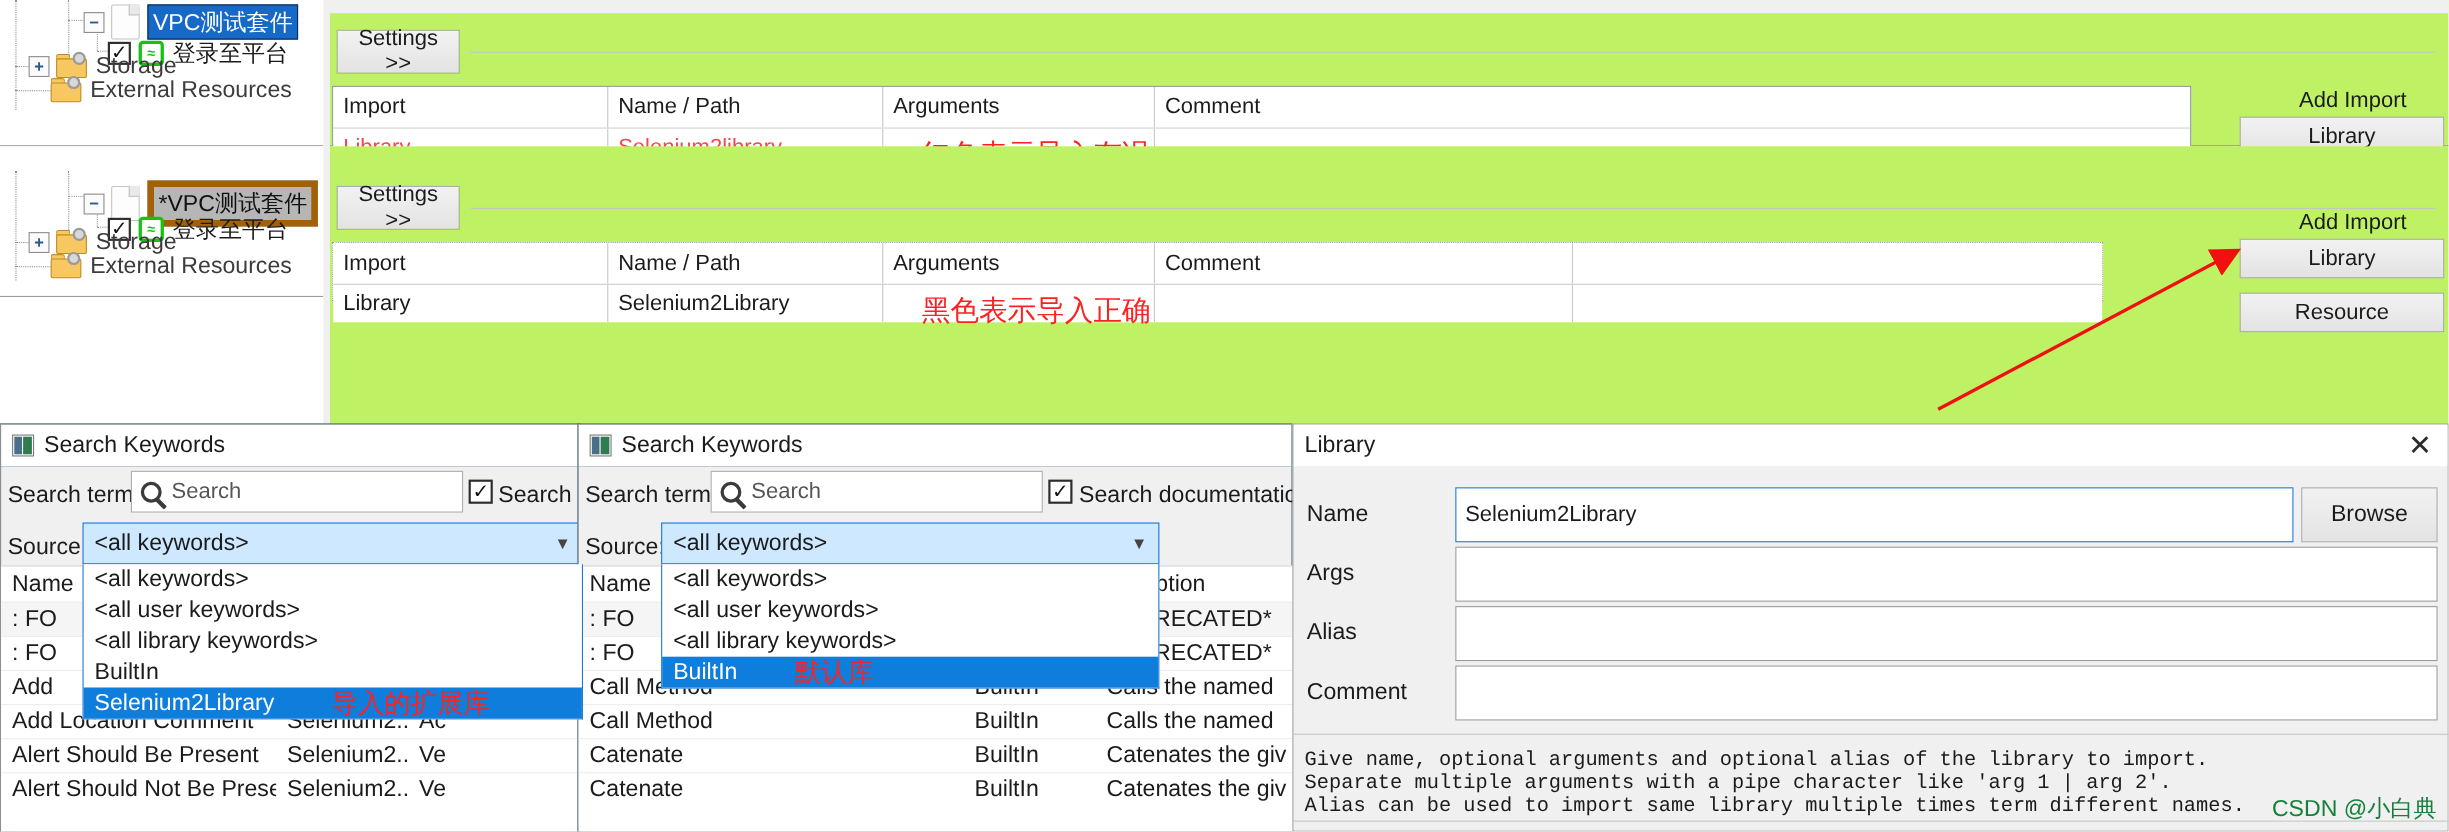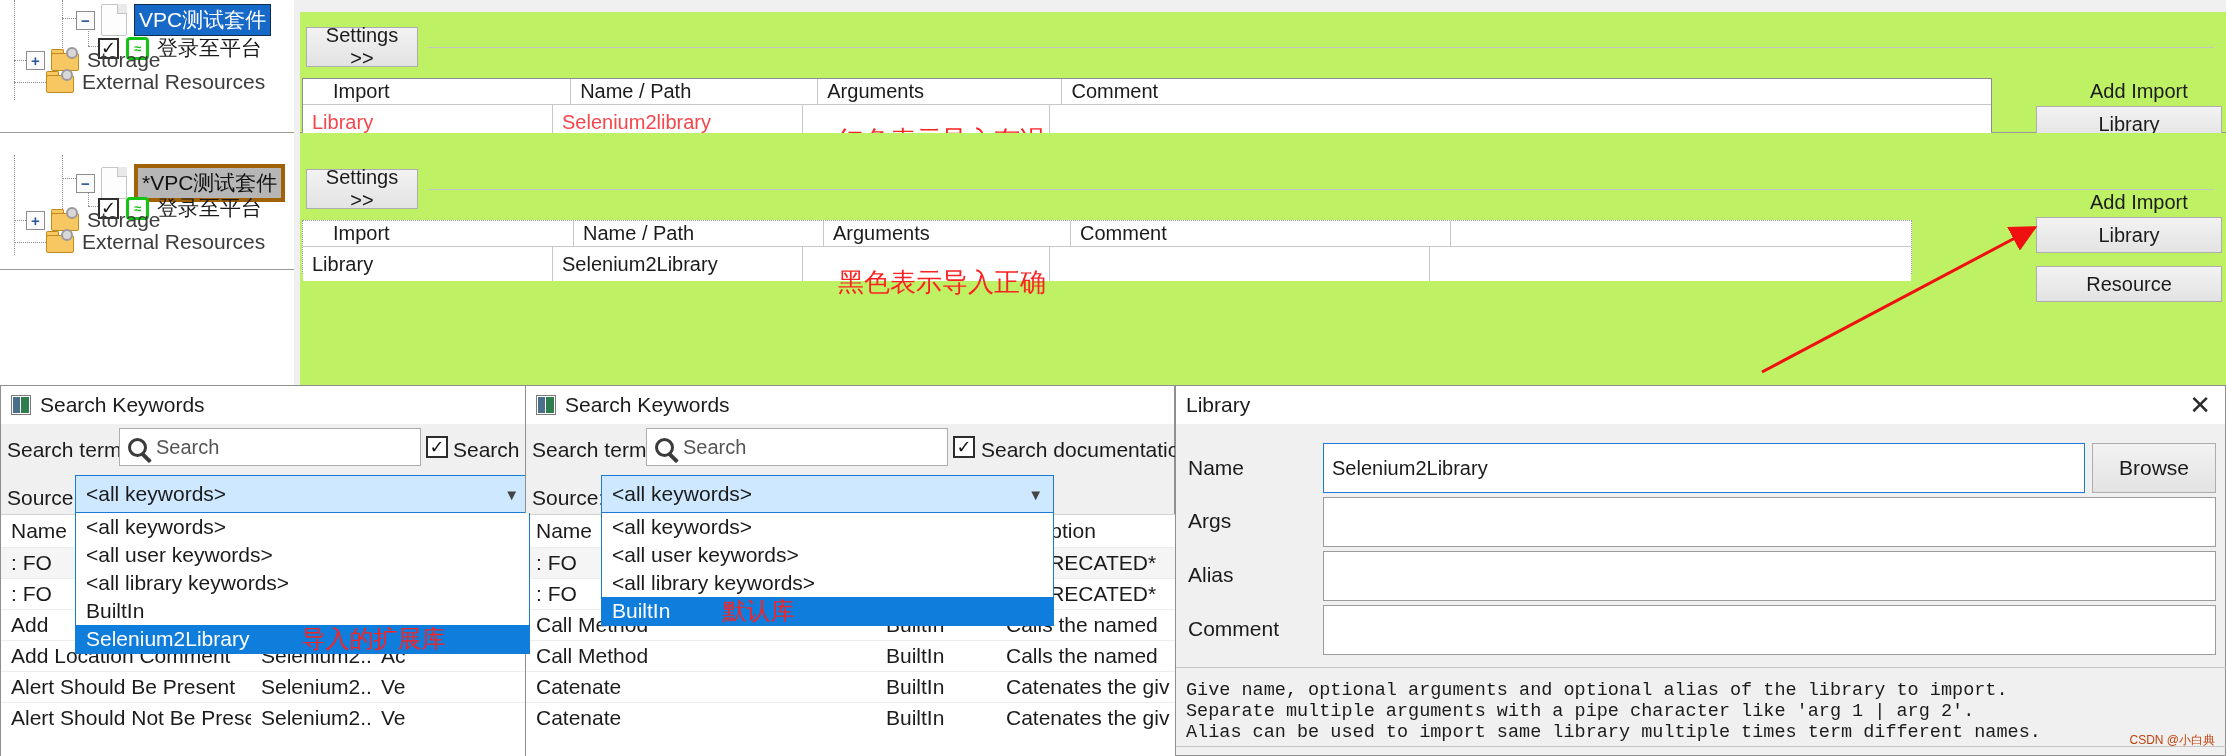--- a/index.html
+++ b/index.html
@@ -36,21 +36,21 @@
   .dash-h { position: absolute; border-top: 1px dotted #8f8f8f; }
   .doc-icon {
     width: 26px; height: 32px; background: #fdfdfd; border: 1px solid #c4c4c4;
     border-radius: 2px; margin-right: 7px; position: relative;
   }
   .doc-icon:after{
     content:""; position:absolute; right:-1px; top:-1px; width:9px; height:9px;
     background:#e9e9e9; border-left:1px solid #c4c4c4; border-bottom:1px solid #c4c4c4;
   }
   .sel-blue { background: #1669c7; color: #fff; border: 1px solid #0d2b4e; padding: 1px 4px; }
-  .sel-gray { background: #b6b6b6; color: #111; border: 4px solid #a16207; padding: 1px 4px; }
+  .sel-gray { background: #b6b6b6; color: #111; border: 6px solid #a16207; padding: 1px 4px; }
   .chk {
     width: 21px; height: 21px; border: 2px solid #2f2f2f; background: #fff; margin-right: 7px;
     display: inline-flex; align-items: center; justify-content: center;
     font-size: 18px; line-height: 1; color: #111;
   }
   .green-icon {
     width: 23px; height: 23px; border: 3px solid #14c414; background: #fff;
     border-radius: 4px; margin-right: 8px; display:inline-flex; align-items:center;
     justify-content:center; font-size: 13px; color: #14c414; font-weight: bold; line-height:1;
   }
@@ -70,21 +70,21 @@
     border: 2px solid #9a9a9a; border-radius: 50%; background: #d8d8d8;
   }
   .tree-label-orange { color: #3c3c3c; }
 
   
   .editor { background: #bef264; }
   .editor-inner { position: relative; width: 100%; height: 100%; }
   .settings-btn { position: absolute; height: 40px; width: 112px; font-size: 20px; }
   .hr-line { position: absolute; border-top: 1px solid #c6c6c6; }
   .grid { position: absolute; background: #fff; border: 1px solid #8b8b8b; }
-  .grid-head { display: flex; height: 26px; background: #ffffff; border-bottom: 1px solid #c8c8c8; padding-left: 21px; }
+  .grid-head { display: flex; height: 38px; background: #ffffff; border-bottom: 1px solid #c8c8c8; }
   .grid-head > div {
     font-size: 20px; color: #1b1b1b; padding: 4px 9px;
     border-right: 1px solid #c8c8c8; display: flex; align-items: center;
   }
   .grid-row { display: flex; height: 34px; background: #fff; }
   .grid-row > div {
     font-size: 20px; padding: 4px 9px; border-right: 1px solid #c8c8c8;
     display: flex; align-items: center; overflow: hidden; white-space: nowrap;
   }
   .red-text { color: #f4464c; }
@@ -133,21 +133,21 @@
   .kw-head { display: flex; height: 32px; align-items: center; }
   .kw-head > div { font-size: 21px; color: #1b1b1b; padding-left: 10px; }
   .kw-row { display: flex; height: 31px; align-items: center; border-top: 1px solid #ededed;}
   .kw-row > div { font-size: 21px; color: #1b1b1b; padding-left: 10px; white-space: nowrap; overflow:hidden;}
   .kw-row.alt { background: #f5f5f5; }
   .help-text {
     position: absolute; font-family: "Liberation Mono", monospace; font-size: 18.5px;
     color: #1b1b1b; line-height: 1.35; white-space: pre;
   }
   .x-close { position: absolute; font-size: 26px; color: #2b2b2b; cursor: default; }
-  .watermark { position: absolute; font-size: 12px; color: #c2410c; }
+  .watermark { position: absolute; font-size: 21px; color: #15803d; }
   .arrow-svg { position: absolute; pointer-events: none; }
   .vsep { position:absolute; background:#b9b9b9; }
 </style>
 </head>
 <body>
 
 <div id="root">
 
   <div class="tree-panel abs" style="left:0; top:0; width:294px; height:133px;">
     <div class="inner">

